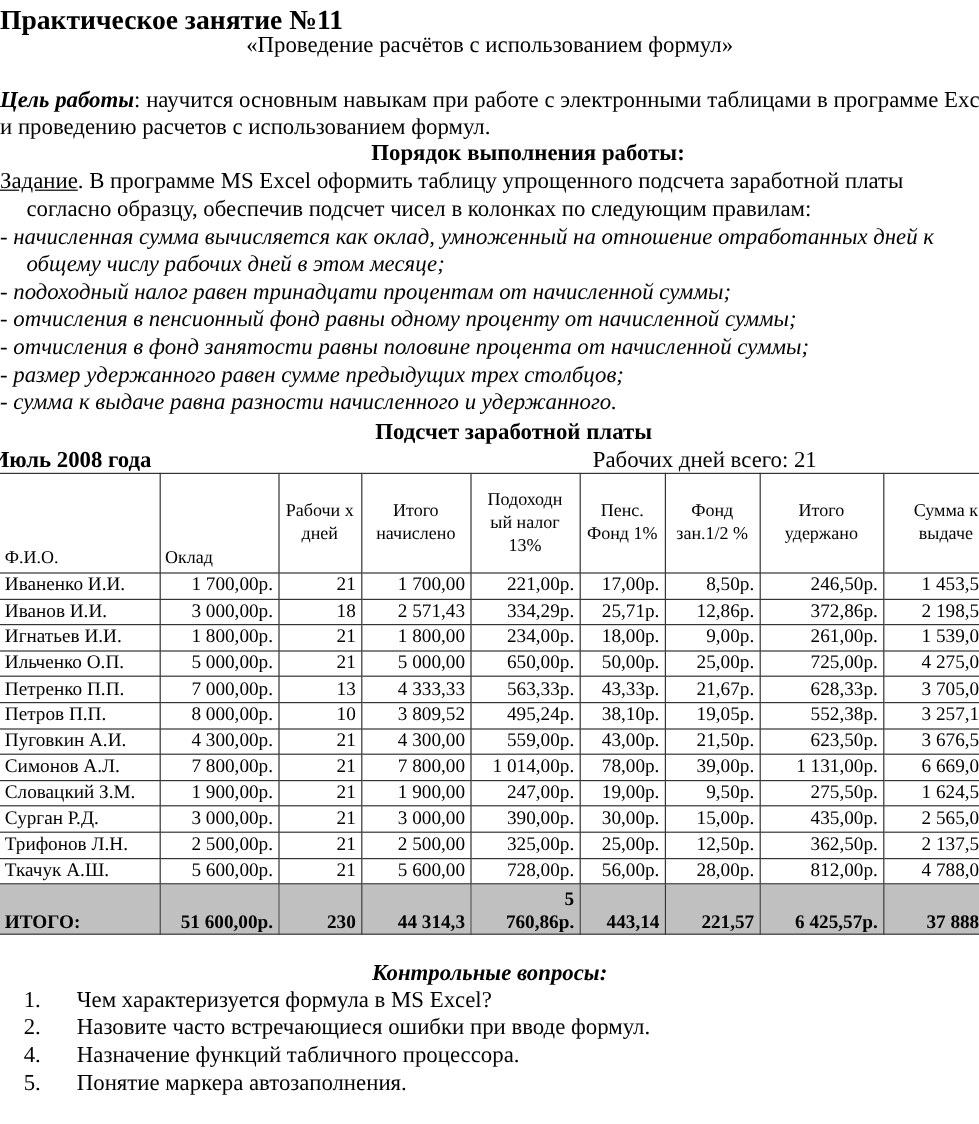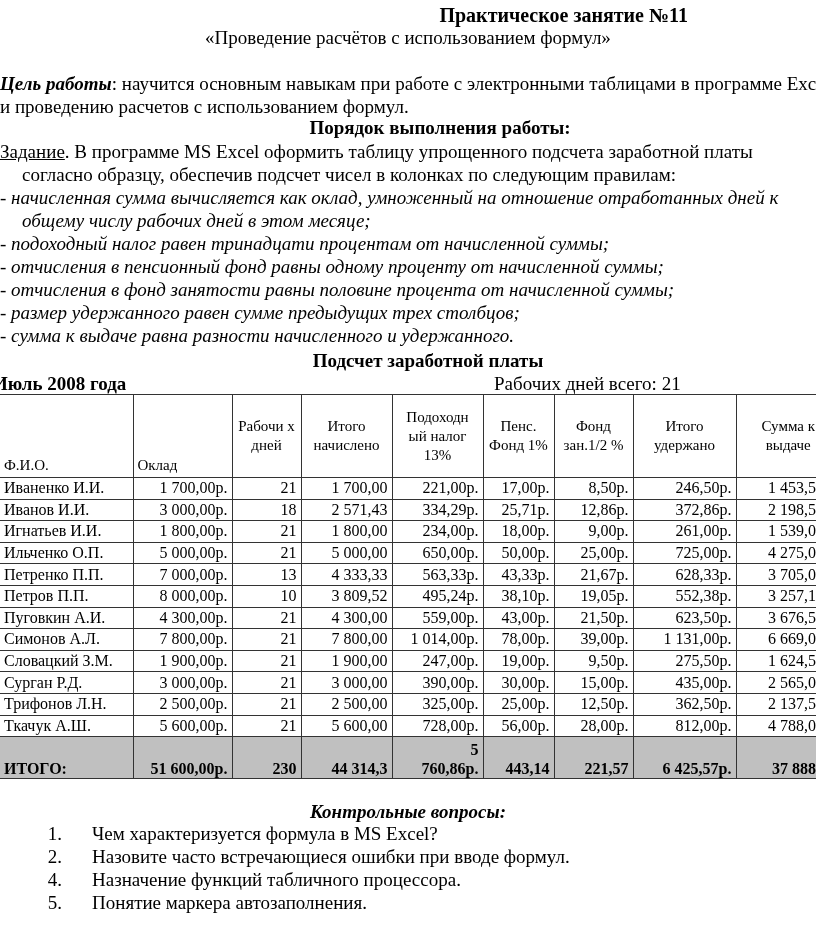--- a/index.html
+++ b/index.html
@@ -12,21 +12,21 @@
       height: 937px;
       overflow: hidden;
       position: relative;
       font-family: "Liberation Serif", "DejaVu Serif", serif;
       color: #000;
       font-size: 19px;
     }
     .abs { position: absolute; white-space: nowrap; }
     .title-main {
       left: 0; width: 688px; top: 4px;
-      text-align: right; font-weight: bold; font-size: 20px;
+      text-align: left; font-weight: bold; font-size: 23px;
     }
     .title-sub {
       left: 0; width: 816px; top: 27px;
       text-align: center; font-size: 19px;
     }
     .goal {
       left: 0; top: 72px; width: 830px; font-size: 19px; line-height: 23px;
       white-space: normal; text-align: justify;
     }
     .goal .goal-label { font-weight: bold; font-style: italic; }
@@ -94,21 +94,21 @@
       text-align: center; font-weight: bold; font-style: italic; font-size: 19px;
     }
     ol.questions {
       position: absolute;
       left: 0; top: 822px;
       margin: 0; padding: 0;
       list-style: none;
       font-size: 19px;
       line-height: 23px;
     }
-    ol.questions li { white-space: nowrap; margin-left: 28px; }
+    ol.questions li { white-space: nowrap; }
     ol.questions .num { display: inline-block; width: 34px; text-align: right; margin-right: 30px; }
   </style>
 </head>
 <body>
 
 <div class="abs title-main">Практическое занятие №11</div>
 <div class="abs title-sub">«Проведение расчётов с использованием формул»</div>
 
 <div class="abs goal"><span class="goal-label">Цель работы</span><span>: научится основным навыкам при работе с электронными таблицами в программе Excel и проведению расчетов с использованием формул.</span></div>
 

